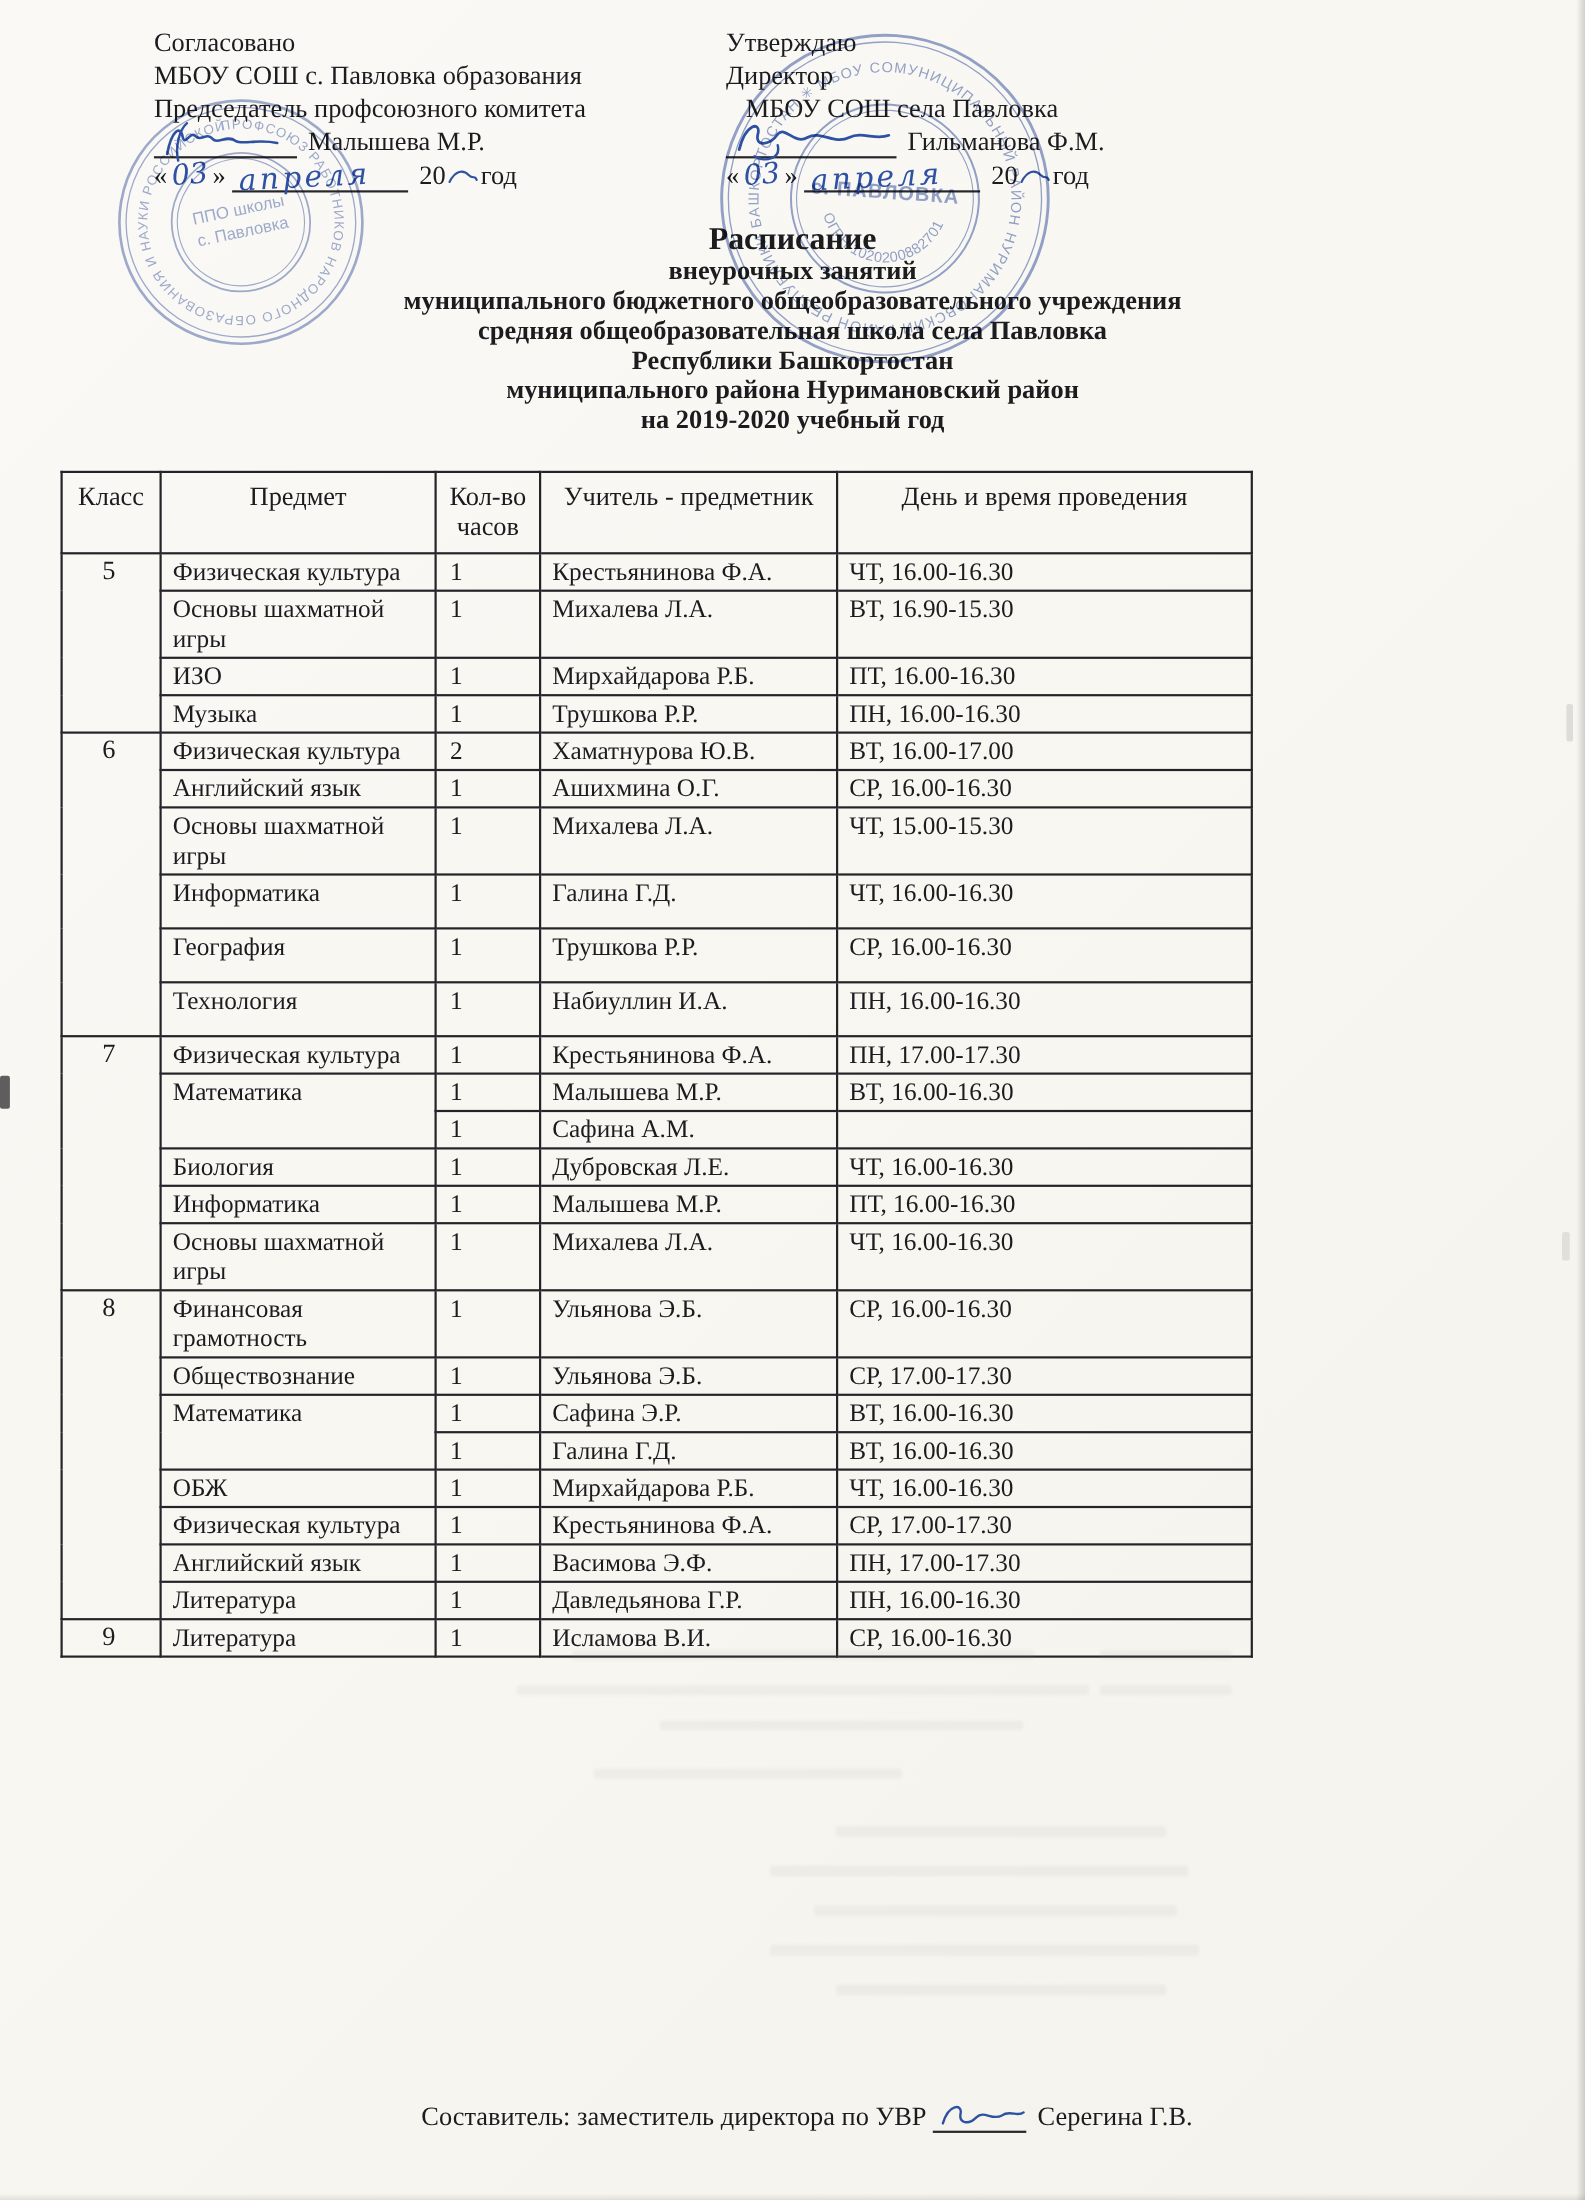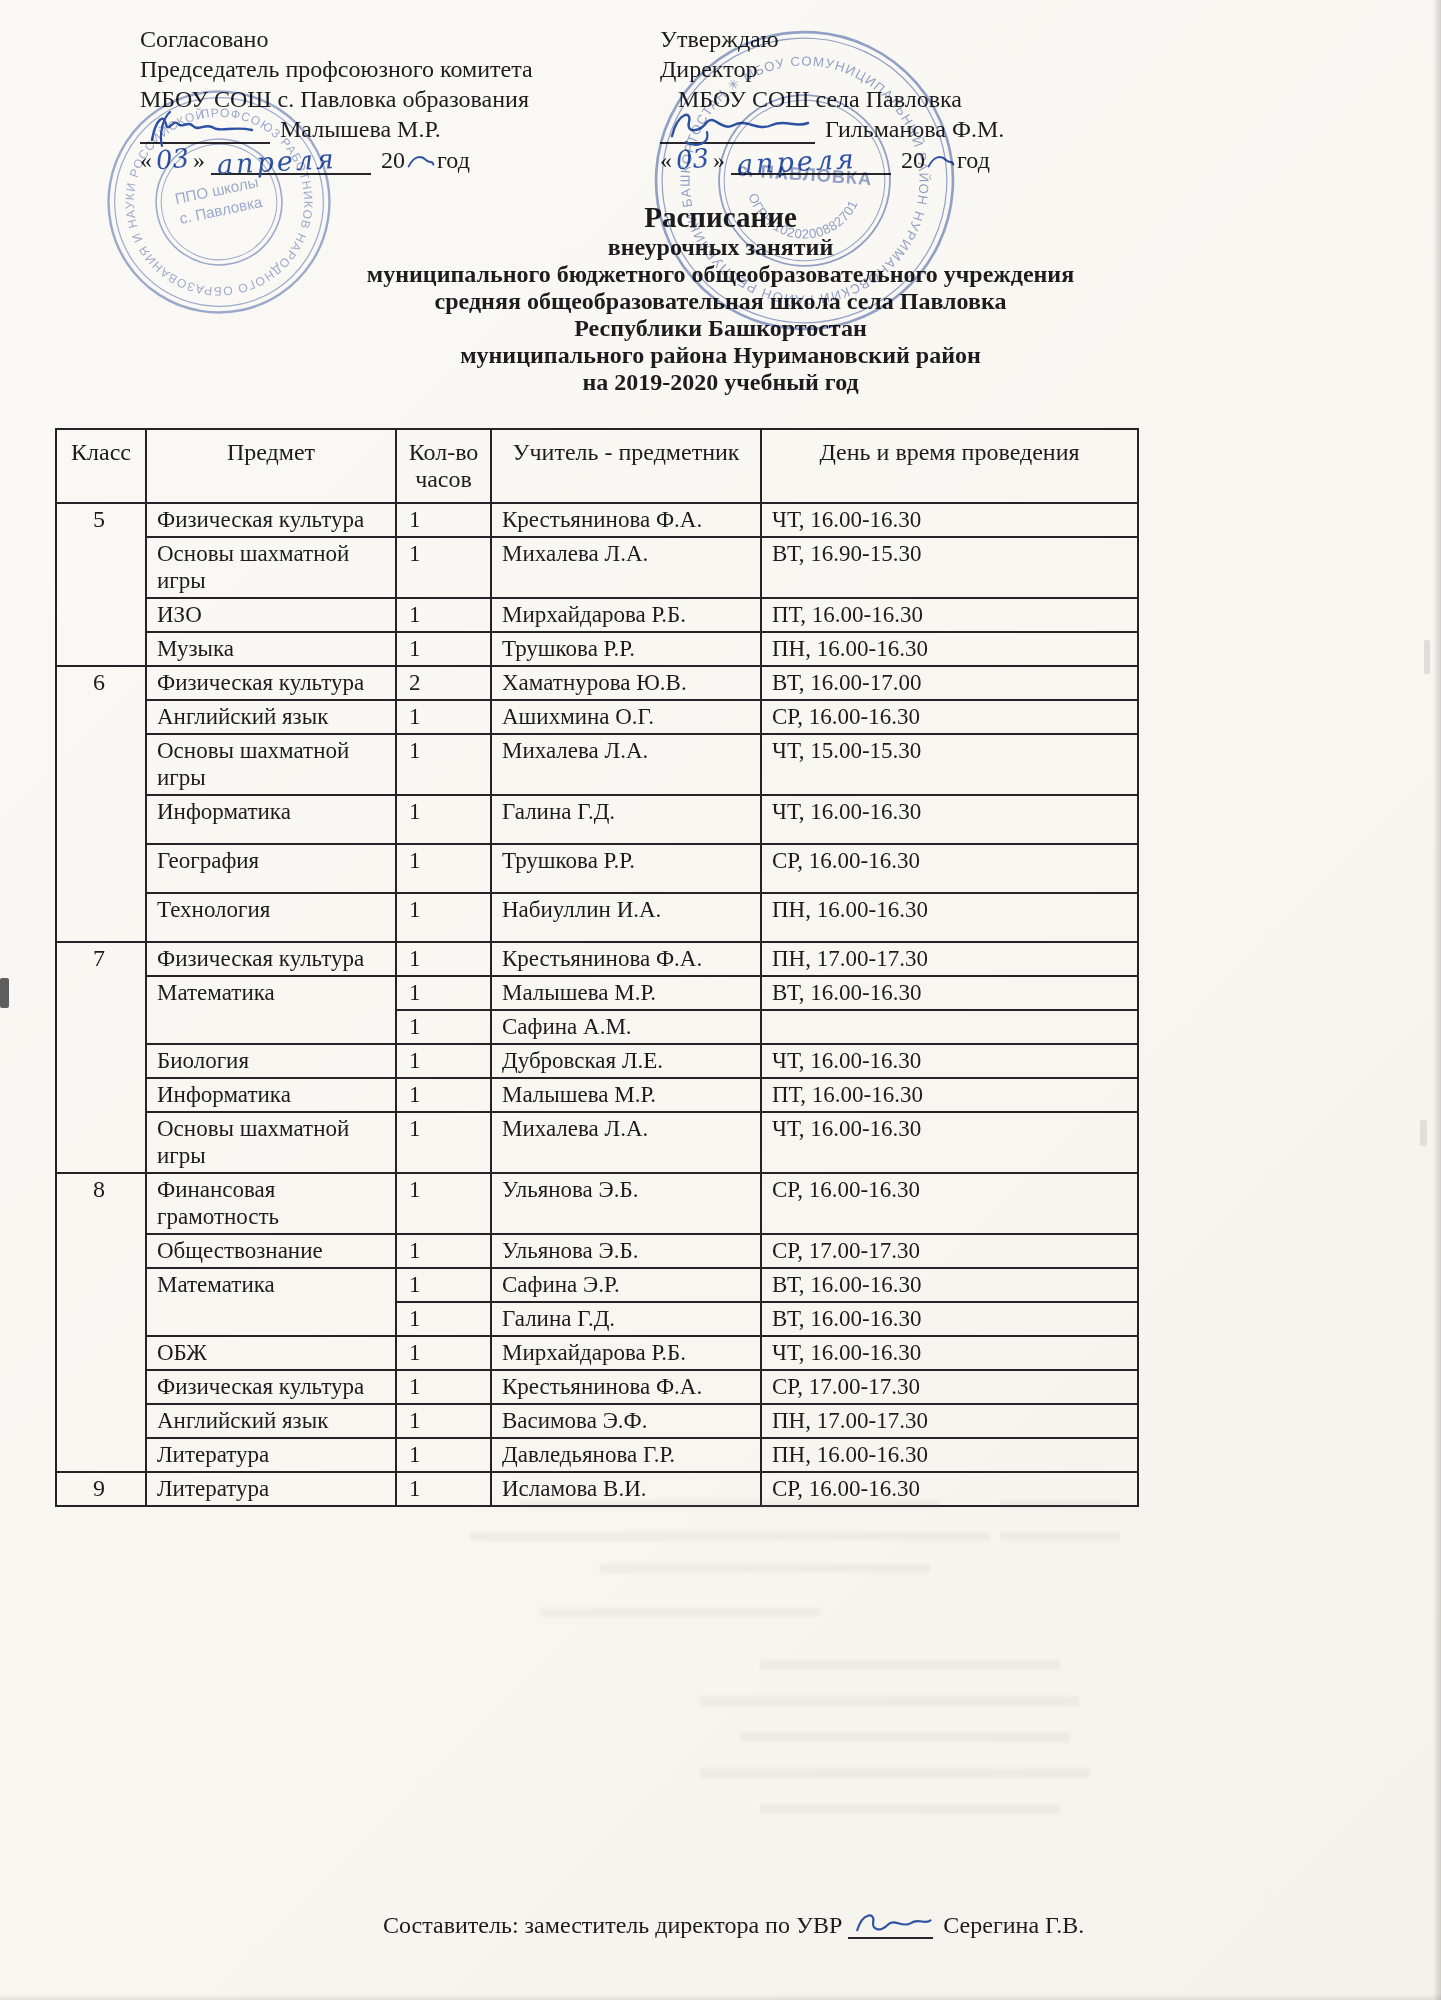--- a/index.html
+++ b/index.html
@@ -48,22 +48,22 @@
   .edge-right{position:absolute;top:0;right:0;width:8px;height:100%;background:linear-gradient(to left,rgba(70,70,70,.22),rgba(70,70,70,0));}
   .edge-bottom{position:absolute;bottom:0;left:0;width:100%;height:6px;background:linear-gradient(to top,rgba(70,70,70,.12),rgba(70,70,70,0));}
 </style>
 </head>
 <body>
 
 <div class="page">
 
   <div class="approval left">
     <div class="line">Согласовано</div>
+    <div class="line">МБОУ СОШ с. Павловка образования</div>
     <div class="line">Председатель профсоюзного комитета</div>
-    <div class="line">МБОУ СОШ с. Павловка образования</div>
     <div class="line">
       <span class="sigwrap w130">
         <svg width="120" height="42" viewBox="0 0 120 42">
           <path d="M10,32 C14,10 22,6 24,16 C26,26 31,10 36,16 C40,21 46,12 51,18 C56,24 64,14 72,20 C78,24 92,18 110,22" stroke="#2e51a3" stroke-width="2.4" fill="none" stroke-linecap="round"></path>
           <path d="M20,38 C17,26 21,10 28,4" stroke="#2e51a3" stroke-width="2.2" fill="none" stroke-linecap="round"></path>
         </svg>
       </span><span>Малышева М.Р.</span>
     </div>
     <div class="line">
       <span>«</span><span class="hand day">03</span><span>»</span><span class="month-blank"><span class="hand">апреля</span></span><span>20</span><svg class="loop" width="30" height="20" viewBox="0 0 34 22">

